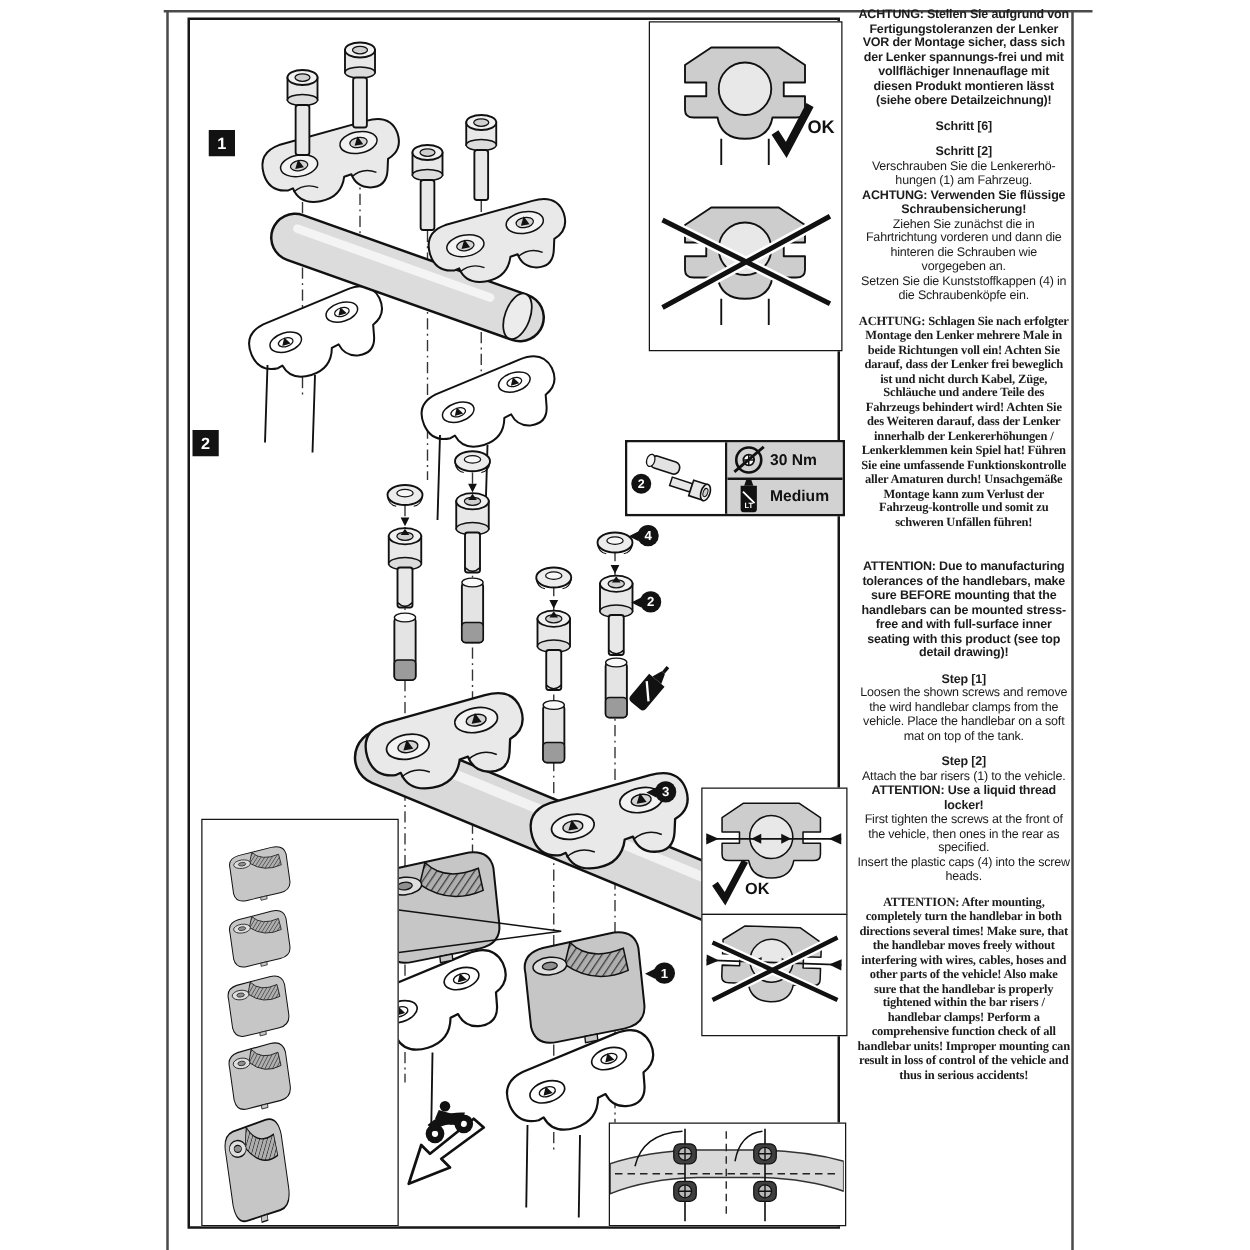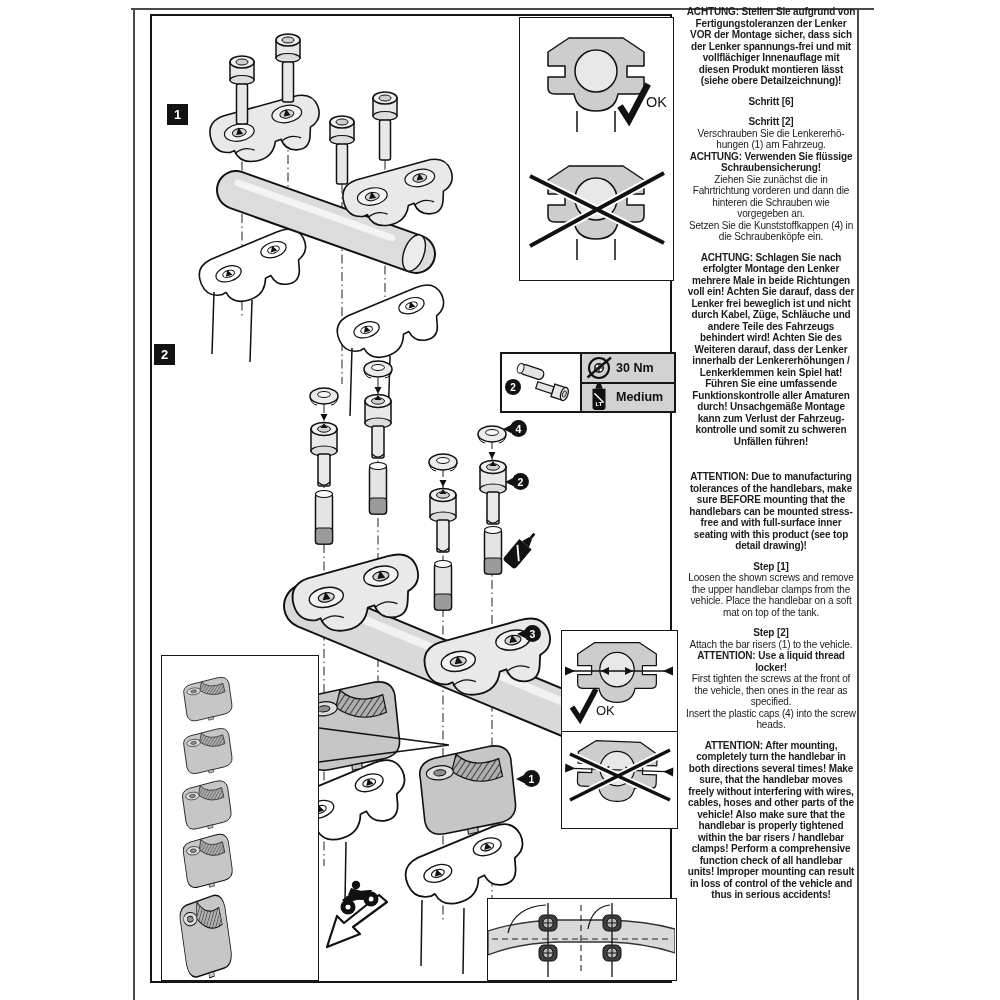--- a/index.html
+++ b/index.html
@@ -34,21 +34,21 @@
     border-right:8px solid #121212;
   }
 
   .detail-box { position:absolute; border:1.5px solid #161616; background:#fff; }
   .box-topright { left:367px; top:1px; width:155px; height:264px; }
   .box-mid-ok  { left:409px; top:614px; width:117px; height:102px; }
   .box-mid-bad { left:409px; top:714.5px; width:117px; height:98px; }
   .box-bottom  { left:335px; top:882px; width:190px; height:83px; }
   .box-stack   { left:9px;  top:639px; width:158px; height:326px; overflow:hidden; }
 
-  .ok-label { position:absolute; font-weight:normal; font-size:14.5px; color:#111; }
+  .ok-label { position:absolute; font-weight:bold; font-size:14.5px; color:#111; }
 
   .spec-box {
     position:absolute; left:348px; top:336px; width:176px; height:61px;
     border:2px solid #161616; display:flex; background:#fff;
   }
   .spec-left { width:78px; position:relative; background:#fff; }
   .spec-right { flex:1; display:flex; flex-direction:column; border-left:2px solid #161616; }
   .spec-row { flex:1; background:#d2d2d2; display:flex; align-items:center; padding:0 4px; gap:4px;text-align:right; }
   .spec-row + .spec-row { border-top:2px solid #161616; }
   .spec-text { font-weight:bold; font-size:12.5px; color:#111; }
@@ -58,21 +58,21 @@
     display:flex; align-items:center; justify-content:center;
   }
 
   .text-col {
     position:absolute; left:686px; top:6px; width:170px;
     font-size:10px; line-height:11.5px; letter-spacing:-0.15px;
   }
   .text-col p { margin:0;text-align:center; }
   .warn { font-weight:bold; }
   .head { font-weight:bold; margin-top:9px !important; }
-  .blockgap { margin-top:9px !important; }
+  .blockgap { margin-top:9px !important;font-family:Liberation Serif, serif; }
   .en-sect { margin-top:24px; }
 </style>
 </head>
 <body>
 
 <div class="rule rule-top"></div>
 <div class="rule rule-left"></div>
 <div class="rule rule-right"></div>
 
 <div class="main-box">
@@ -386,21 +386,21 @@
     <p class="head">Schritt [2]</p>
     <p>Verschrauben Sie die Lenkererhö-hungen (1) am Fahrzeug.</p>
     <p class="warn">ACHTUNG: Verwenden Sie flüssige Schraubensicherung!</p>
     <p>Ziehen Sie zunächst die in Fahrtrichtung vorderen und dann die hinteren die Schrauben wie vorgegeben an.</p>
     <p>Setzen Sie die Kunststoffkappen (4) in die Schraubenköpfe ein.</p>
     <p class="warn blockgap">ACHTUNG: Schlagen Sie nach erfolgter Montage den Lenker mehrere Male in beide Richtungen voll ein! Achten Sie darauf, dass der Lenker frei beweglich ist und nicht durch Kabel, Züge, Schläuche und andere Teile des Fahrzeugs behindert wird! Achten Sie des Weiteren darauf, dass der Lenker innerhalb der Lenkererhöhungen / Lenkerklemmen kein Spiel hat! Führen Sie eine umfassende Funktionskontrolle aller Amaturen durch! Unsachgemäße Montage kann zum Verlust der Fahrzeug-kontrolle und somit zu schweren Unfällen führen!</p>
   </div>
   <div class="en-sect">
     <p class="warn">ATTENTION: Due to manufacturing tolerances of the handlebars, make sure BEFORE mounting that the handlebars can be mounted stress-free and with full-surface inner seating with this product (see top detail drawing)!</p>
     <p class="head">Step [1]</p>
-    <p>Loosen the shown screws and remove the upper handlebar clamps from the vehicle. Place the handlebar on a soft mat on top of the tank.</p>
+    <p>Loosen the shown screws and remove the wird handlebar clamps from the vehicle. Place the handlebar on a soft mat on top of the tank.</p>
     <p class="head">Step [2]</p>
     <p>Attach the bar risers (1) to the vehicle.</p>
     <p class="warn">ATTENTION: Use a liquid thread locker!</p>
     <p>First tighten the screws at the front of the vehicle, then ones in the rear as specified.</p>
     <p>Insert the plastic caps (4) into the screw heads.</p>
     <p class="warn blockgap">ATTENTION: After mounting, completely turn the handlebar in both directions several times! Make sure, that the handlebar moves freely without interfering with wires, cables, hoses and other parts of the vehicle! Also make sure that the handlebar is properly tightened within the bar risers / handlebar clamps! Perform a comprehensive function check of all handlebar units! Improper mounting can result in loss of control of the vehicle and thus in serious accidents!</p>
   </div>
 </div>
 
 </body></html>

